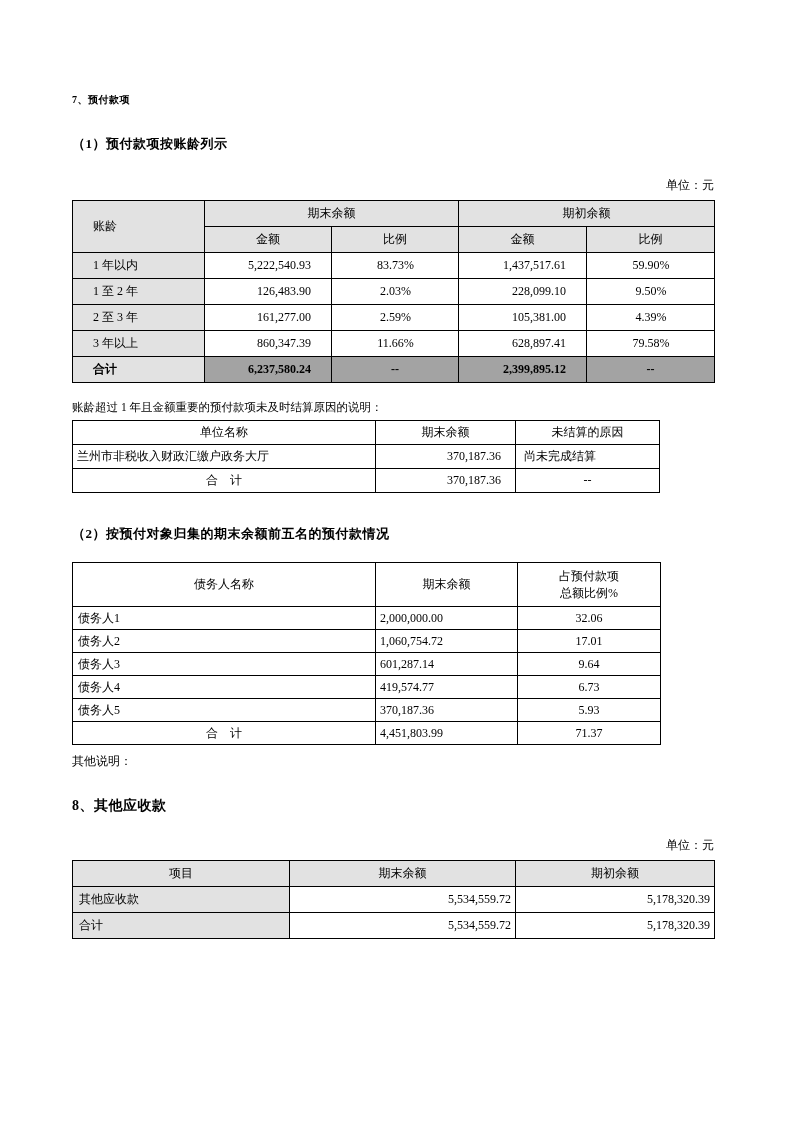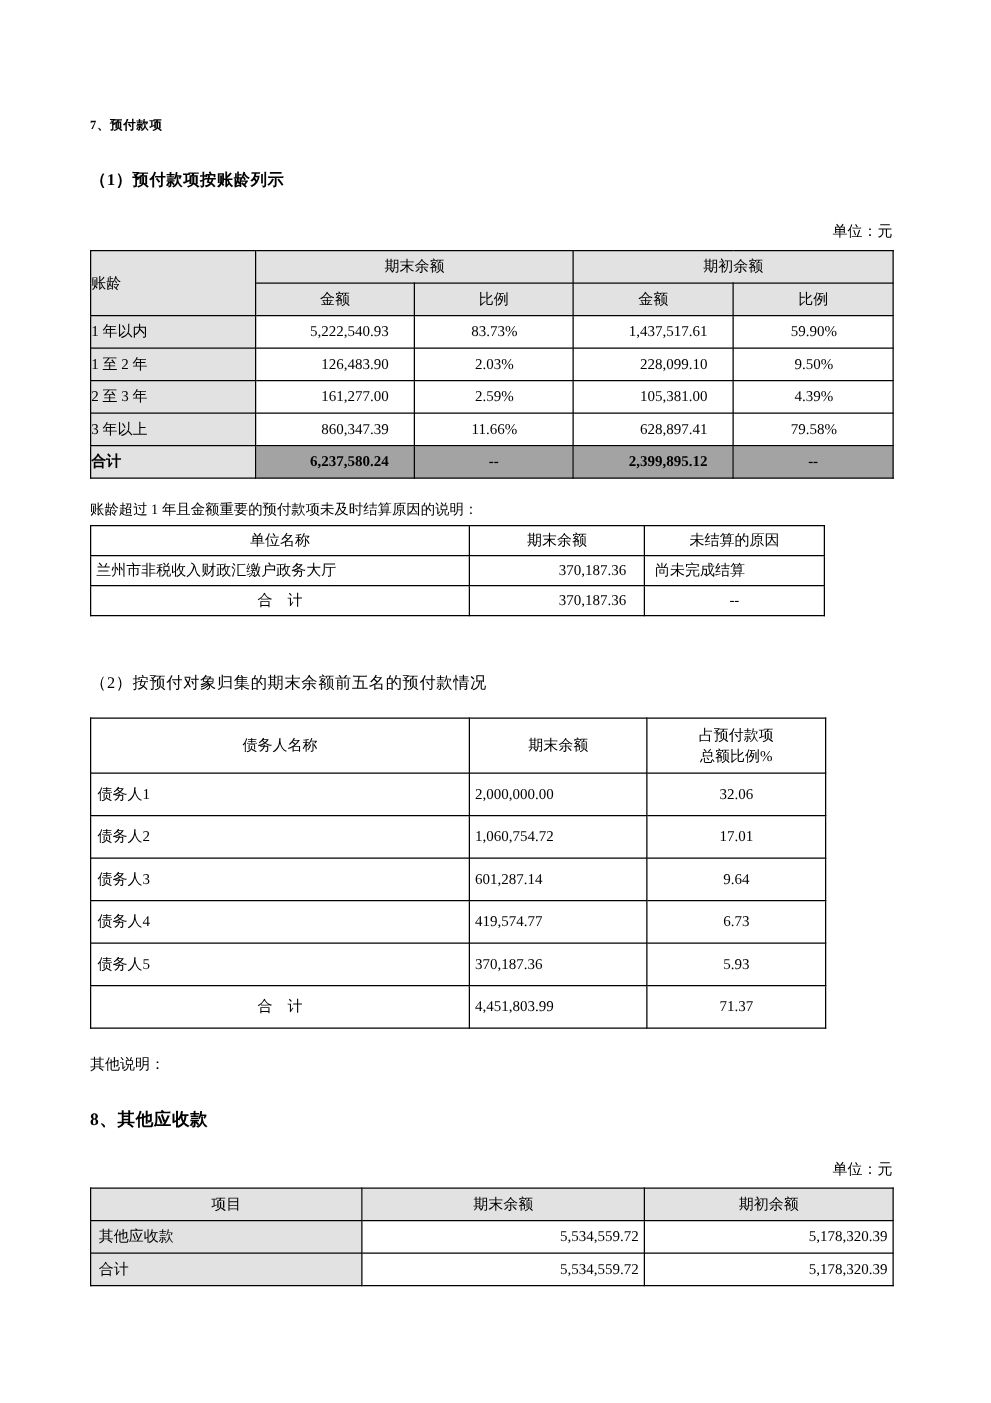--- a/index.html
+++ b/index.html
@@ -15,49 +15,49 @@
     overflow:hidden;
   }
   .content {
     position:absolute; left:72px; top:0; width:642px;
   }
   .title-main { margin-top:93px; font-size:10px; font-weight:bold; letter-spacing:0.5px; }
   .title-sub1 { margin-top:28px; font-size:13px; font-weight:bold; letter-spacing:0.5px; }
   .unit-line  { margin-top:24px; font-size:12px; text-align:right; }
   .unit-line2 { margin-top:22px; font-size:12px; text-align:right; }
   .note-line  { margin-top:17px; font-size:11.5px; }
-  .other-note { margin-top:20px; font-size:12px; }
-  .title-sub2 { margin-top:44px; font-size:13px; font-weight:normal; letter-spacing:0.5px; }
+  .other-note { margin-top:8px; font-size:12px; }
+  .title-sub2 { margin-top:32px; font-size:13px; font-weight:bold; letter-spacing:0.5px; }
   .title-main8 { margin-top:27px; font-size:14px; font-weight:bold; letter-spacing:0.5px; }
 
   table { border-collapse:collapse; table-layout:fixed; font-size:12px; }
   td { border:1px solid #000; height:26px; padding:0 4px; overflow:hidden; white-space:nowrap; vertical-align:middle; }
 
   .gray  { background:#e2e2e2; }
   .lgray { background:#a3a3a3; }
   .c { text-align:center; }
   .l { text-align:left; }
   .b { font-weight:bold; }
 
   
   .t-aging { margin-top:6px; width:642px; }
   .t-aging td { height:26px; }
   .t-aging .amt { text-align:right; padding-right:20px; }
   .t-aging .pct { text-align:center; padding-right:3px; }
-  .t-aging .lbl { text-align:left; padding-left:0; }
+  .t-aging .lbl { text-align:left; padding-left:20px; }
 
   
   .t-unsettled { margin-top:5px; width:587px; }
   .t-unsettled td { height:24px; }
   .t-unsettled .amt { text-align:right; padding-right:14px; }
   .t-unsettled .reason { text-align:left; padding-left:8px; }
 
   
   .t-top5 { margin-top:19px; width:588px; }
-  .t-top5 td { height:34px; }
+  .t-top5 td { height:23px; }
   .t-top5 .hdr { height:44px; }
   .t-top5 .amt { text-align:left; padding-right:4px; }
   .t-top5 .lbl { text-align:left; padding-left:5px; }
 
   
   .t-other { margin-top:6px; width:642px; }
   .t-other td { height:26px; }
   .t-other .amt { text-align:right; padding-right:4px; }
   .t-other .lbl { text-align:left; padding-left:6px; }
 </style>

